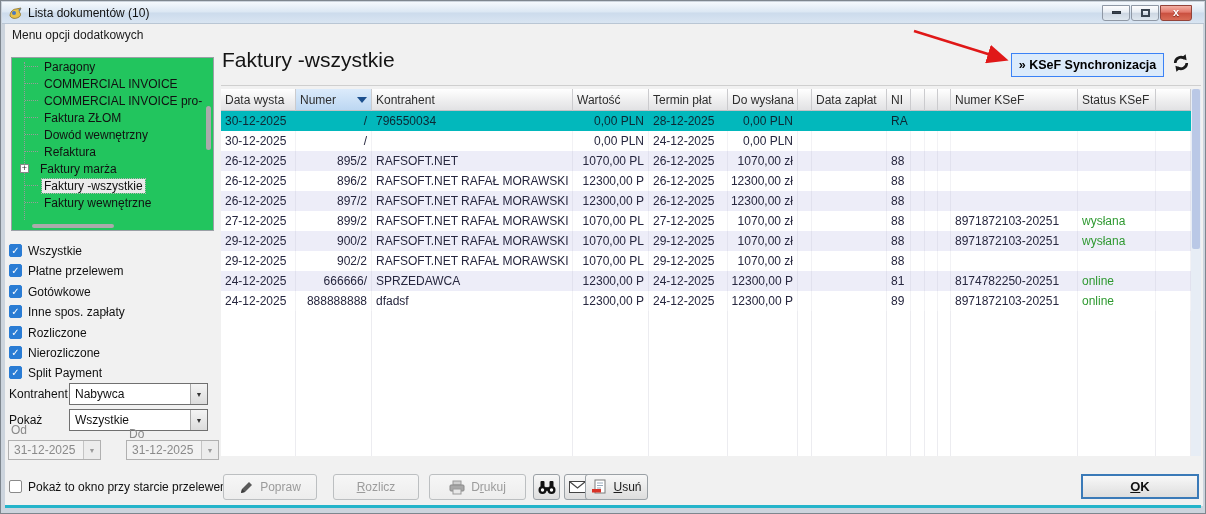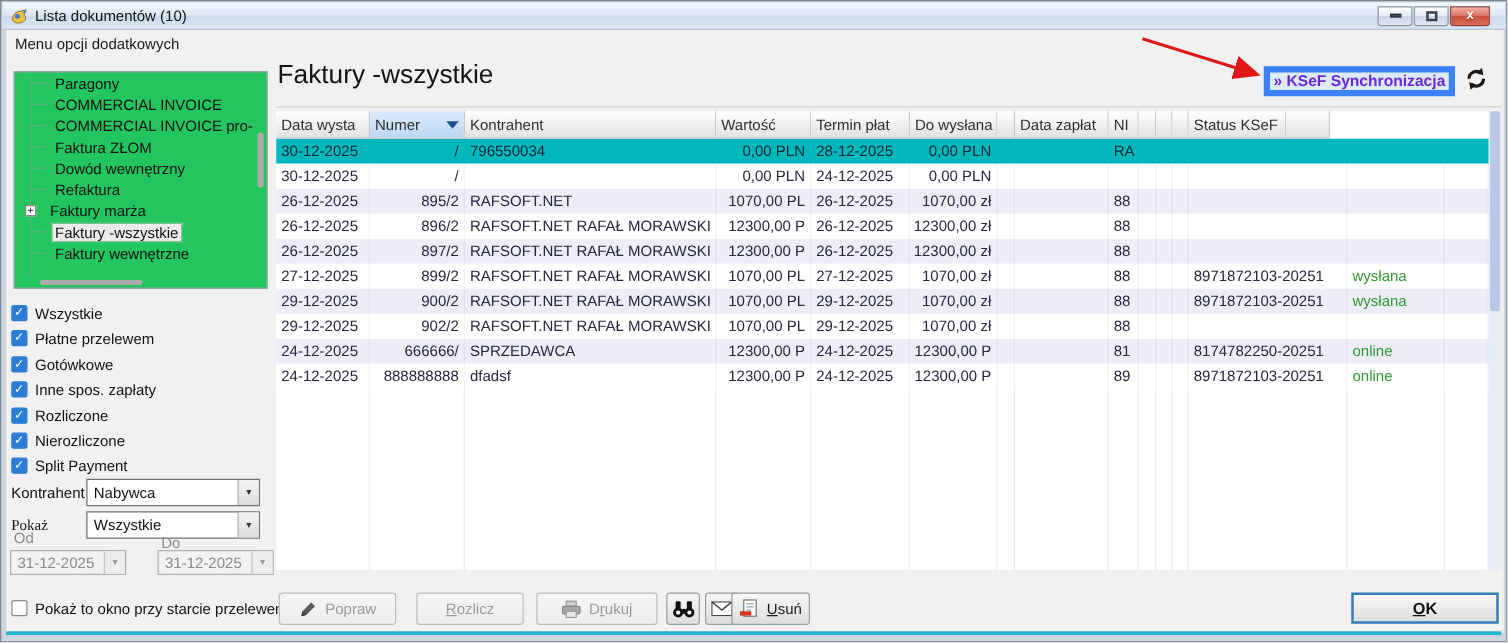--- a/index.html
+++ b/index.html
@@ -58,21 +58,21 @@
   .combo .combo-btn{width:17px;height:100%;border-left:1px solid #a9a9a9;background:linear-gradient(#f4f4f4,#dcdcdc);
     display:flex;align-items:center;justify-content:center;font-size:7px;color:#333;flex:0 0 auto;}
   .combo.disabled{background:#f2f2f2;border-color:#b0b0b0;}
   .combo.disabled .combo-text{color:#8a8a8a;}
   .combo.disabled .combo-btn{background:#ececec;color:#9a9a9a;border-left-color:#c4c4c4;}
 
   
   .main-title{position:absolute;left:217px;top:24px;font-size:21px;color:#141414;}
   .title-sep{position:absolute;left:216px;top:61px;width:980px;height:0;border-top:1px solid #cfcfcf;}
   .ksef-btn{position:absolute;left:1006px;top:29px;width:153px;height:24px;background:#dcebfb;
-    border:5px solid #3b82f6;font-size:12.5px;font-weight:bold;color:#6d28d9;
+    border:1px solid #3b82f6;font-size:12.5px;font-weight:bold;color:#000000;
     display:flex;align-items:center;justify-content:center;white-space:nowrap;}
   .refresh-btn{position:absolute;left:1164px;top:29px;width:24px;height:24px;display:flex;align-items:center;justify-content:center;}
   .annotation-arrow{position:absolute;left:906px;top:2px;width:104px;height:42px;pointer-events:none;}
 
   
   .table{position:absolute;left:216px;top:65px;width:970px;height:367px;background:#fff;}
   .thead{display:flex;height:22px;}
   .hcell{height:22px;background:linear-gradient(#ffffff,#ededee 60%,#e2e2e4);
     border-right:1px solid #cbcbce;border-bottom:1px solid #c2c2c6;
     font-size:12px;color:#2e2e2e;display:flex;align-items:center;padding:0 4px;white-space:nowrap;overflow:hidden;}
@@ -210,21 +210,21 @@
           <span>Split Payment</span>
         </div>
       </div>
 
     <div class="field-label" style="left:4px;top:363px;">Kontrahent</div>
     <div class="combo" style="left:64px;top:359px;width:139px;">
       <span class="combo-text">Nabywca</span>
       <span class="combo-btn">▼</span>
     </div>
 
-    <div class="field-label" style="left:4px;top:389px;font-family:Liberation Serif, serif;">Pokaż</div>
+    <div class="field-label" style="left:4px;top:389px;">Pokaż</div>
     <div class="combo" style="left:64px;top:385px;width:139px;">
       <span class="combo-text">Wszystkie</span>
       <span class="combo-btn">▼</span>
     </div>
 
     <div class="field-label dim" style="left:6px;top:399px;">Od</div>
     <div class="field-label dim" style="left:124px;top:403px;">Do</div>
     <div class="combo disabled" style="left:3px;top:416px;width:93px;height:20px;">
       <span class="combo-text">31-12-2025</span>
       <span class="combo-btn">▼</span>
@@ -294,20 +294,23 @@
             <span>NI</span>
           </div>
           <div class="hcell" style="width: 14px;">
             <span></span>
           </div>
           <div class="hcell" style="width: 13px;">
             <span></span>
           </div>
           <div class="hcell" style="width: 13px;">
             <span></span>
+          </div>
+          <div class="hcell" style="width: 127px;">
+            <span>Numer KSeF</span>
           </div>
           <div class="hcell" style="width: 78px;">
             <span>Status KSeF</span>
           </div>
           <div class="hcell" style="width: 35px;">
             <span></span>
           </div>
         </div>
       <div id="tbody">
           <div class="trow selected">

